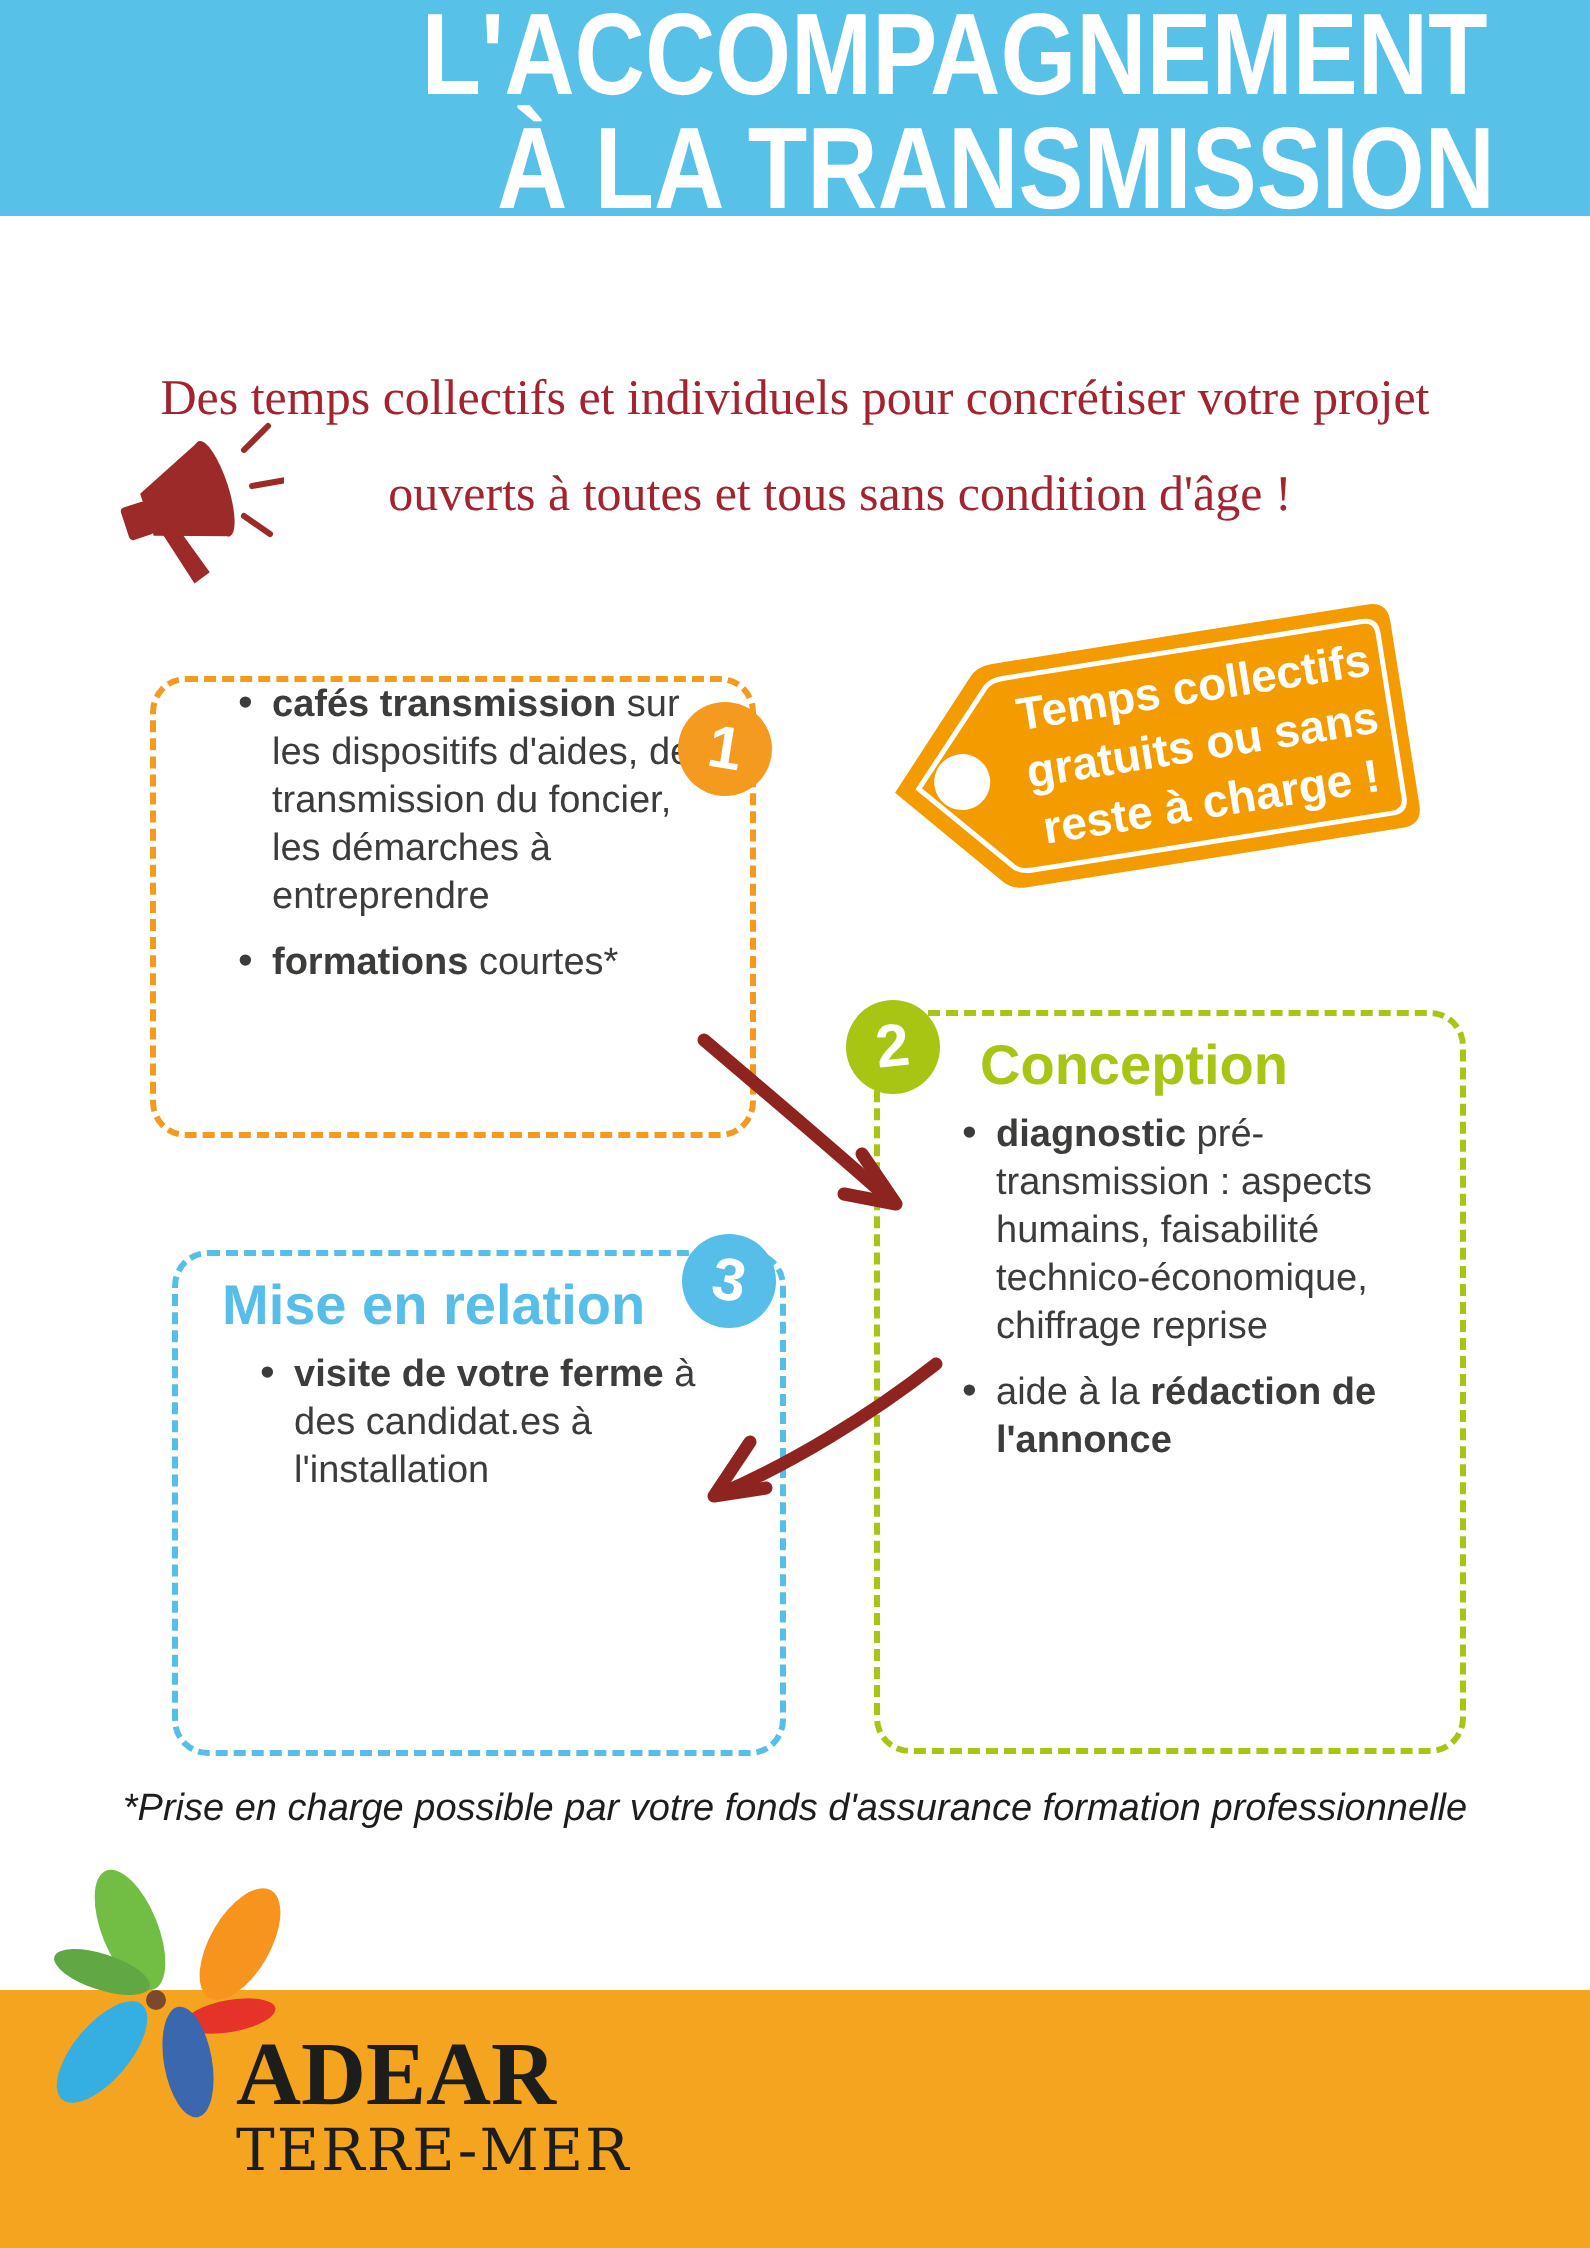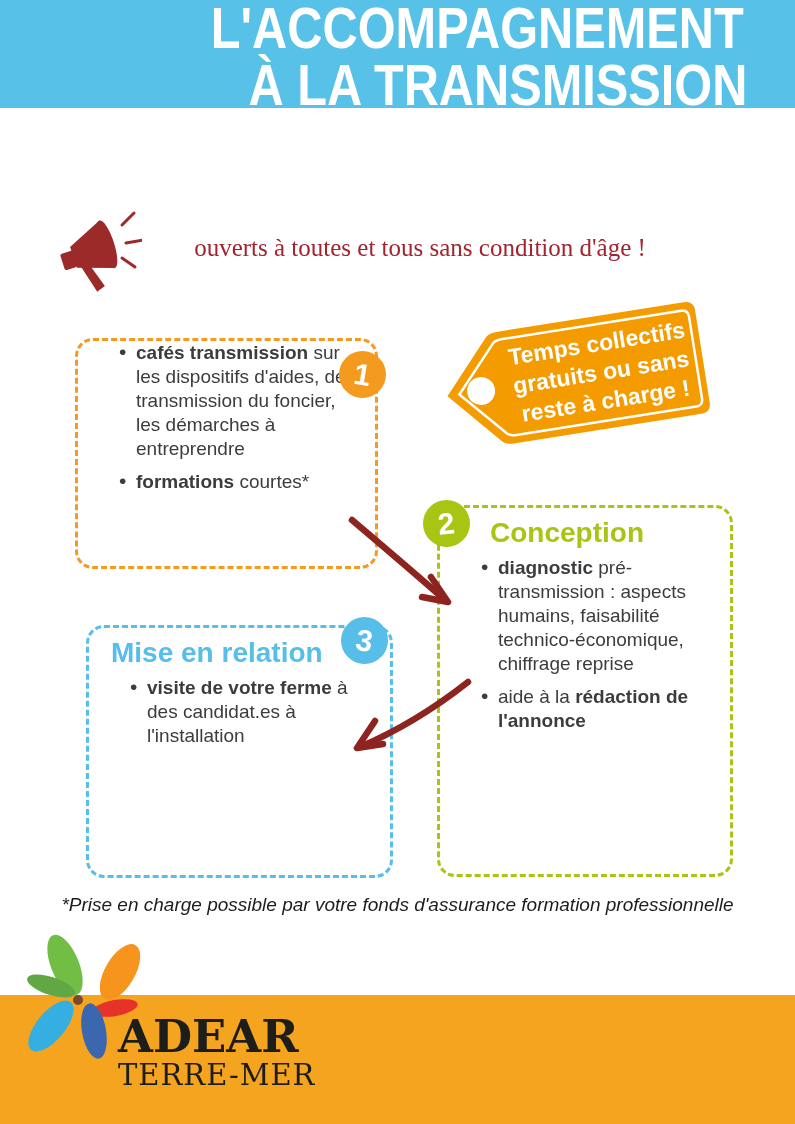--- a/index.html
+++ b/index.html
@@ -50,33 +50,34 @@
   .arrows{position:absolute;left:330px;top:510px;z-index:4;}
 
   
   .footnote{position:absolute;top:894px;left:0;width:795px;text-align:center;font-style:italic;
             font-size:19px;color:#1D1D1B;}
 
   
   .footer{position:absolute;left:0;top:995px;width:795px;height:129px;background:#F5A41F;}
   .flower{position:absolute;left:6px;top:926px;z-index:3;}
   .adear{position:absolute;left:118px;top:1014px;color:#1D1D1B;font-family:"DejaVu Serif",serif;z-index:4;}
-  .adear-name{font-size:45px;font-weight:bold;line-height:46px;}
+  .adear-name{font-size:45px;font-weight:bold;line-height:46px;font-family:Liberation Serif, serif;}
   .adear-sub{font-size:29px;line-height:31px;letter-spacing:1px;}
 </style>
 </head>
 <body>
 
 <div class="page">
 
   <div class="banner">
     <div class="banner-line">L'ACCOMPAGNEMENT</div>
     <div class="banner-line">À LA TRANSMISSION</div>
   </div>
 
+  <div class="intro-line1">Des temps collectifs et individuels pour concrétiser votre projet</div>
   <div class="intro-line2">ouverts à toutes et tous sans condition d'âge !</div>
   <div class="megaphone">
     <svg width="92" height="92" viewBox="0 0 92 92">
       <g transform="rotate(-18 46 46)" fill="#9C2A28" stroke="none">
         <rect x="10" y="40" width="13" height="17" rx="2"></rect>
         <path d="M22,36 L58,20 L58,70 L22,58 Z"></path>
         <ellipse cx="58" cy="45" rx="7" ry="25"></ellipse>
         <path d="M26,57 L34,87 L43,84 L34,56 Z"></path>
       </g>
       <g stroke="#9C2A28" stroke-width="3" stroke-linecap="round" fill="none">

